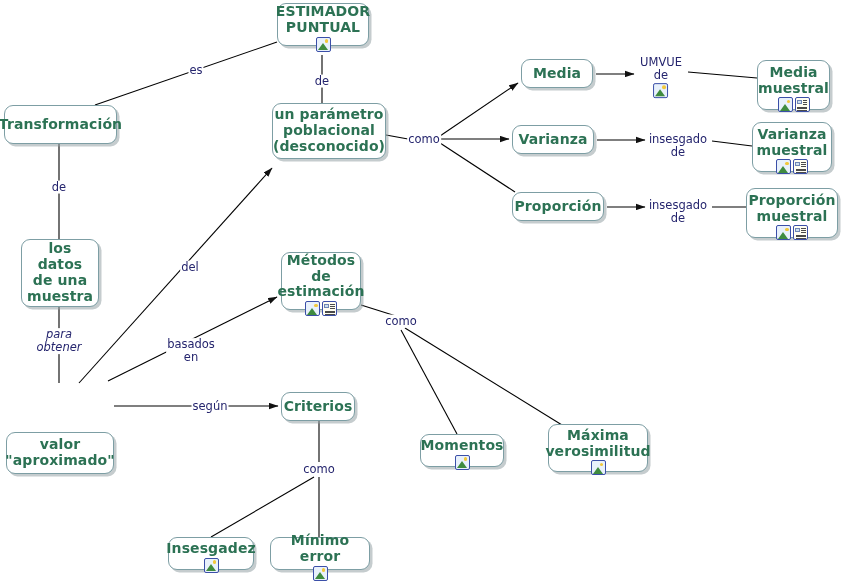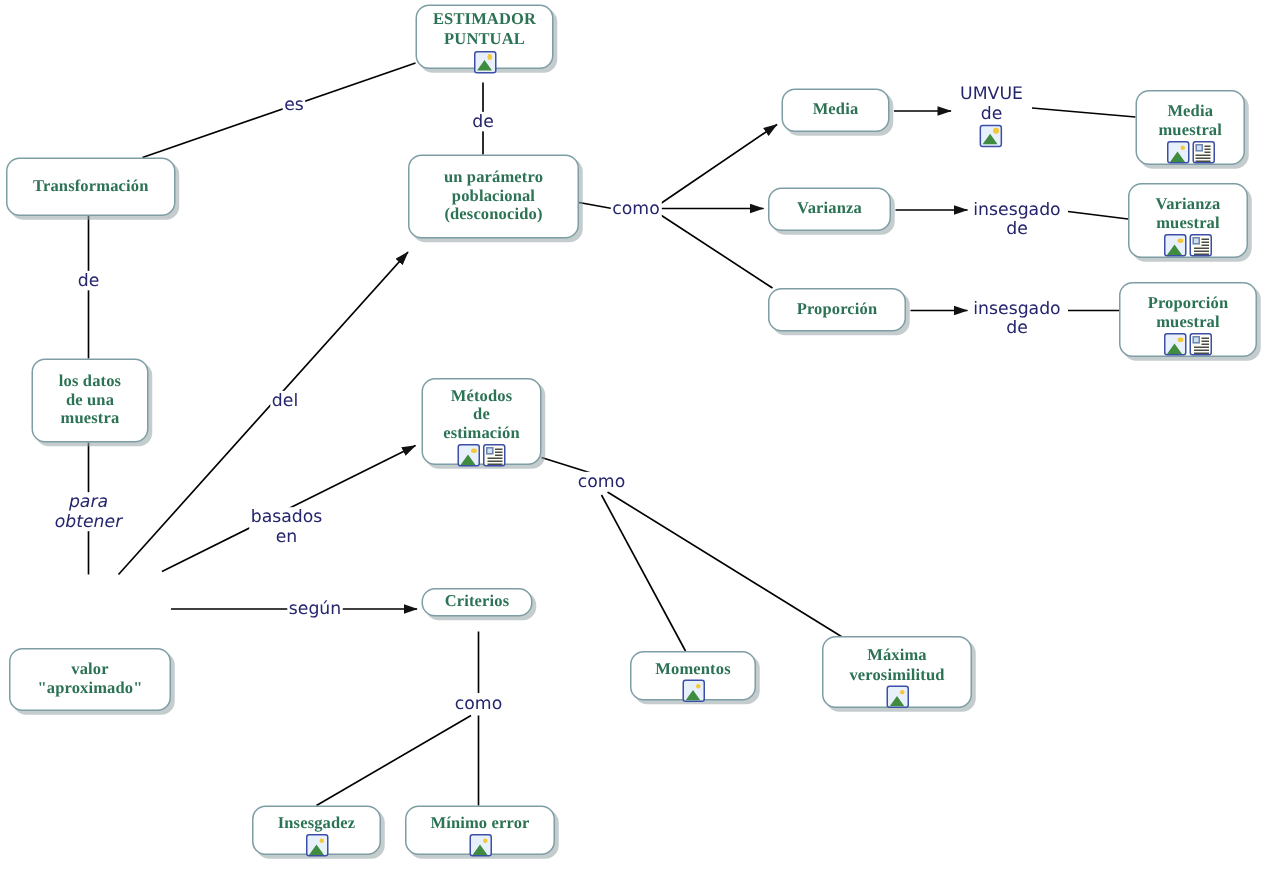--- a/index.html
+++ b/index.html
@@ -42,23 +42,22 @@
     font-weight: bold;
     line-height: 1.14;
     padding: 3px 7px 3px 7px;
   }
   .node .label {
     display: block;
     white-space: pre-line;
     color: #2c7254;
   }
   .node.big .label {
-    font-size: 11px;
+    font-size: 14px;
     letter-spacing: 0.1px;
-    font-family: Liberation Serif, serif;
   }
   .node .icons {
     display: flex;
     gap: 2px;
     justify-content: center;
     margin-top: 1px;
     margin-bottom: -7px;
     position: relative;
     z-index: 5;
   }
@@ -262,21 +261,21 @@
             <i class="thumb"></i>
             <i class="ln l1"></i>
             <i class="ln l2"></i>
             <i class="ln l3"></i>
             <i class="lnb b1"></i>
             <i class="lnb b2"></i>
             <i class="lnb b3"></i>
           </span>
         </span>
       </div>
-      <div class="node big" style="left: 21px; top: 239px; width: 78px; height: 56px;">
+      <div class="node big" style="left: 21px; top: 239px; width: 78px; height: 68px;">
         <span class="label">los datos
 de una
 muestra</span>
       </div>
       <div class="node big" style="left: 281px; top: 252px; width: 80px; height: 58px;">
         <span class="label">Métodos
 de
 estimación</span>
         <span class="icons">
           <span class="ic pic"></span>
@@ -288,21 +287,21 @@
             <i class="lnb b1"></i>
             <i class="lnb b2"></i>
             <i class="lnb b3"></i>
           </span>
         </span>
       </div>
       <div class="node big" style="left: 6px; top: 395px; width: 108px; height: 42px; margin-top: 37px;">
         <span class="label">valor
 "aproximado"</span>
       </div>
-      <div class="node big" style="left: 281px; top: 392px; width: 74px; height: 19px;">
+      <div class="node big" style="left: 281px; top: 392px; width: 74px; height: 29px;">
         <span class="label">Criterios</span>
       </div>
       <div class="node big" style="left: 420px; top: 434px; width: 84px; height: 33px; text-align: right;">
         <span class="label">Momentos</span>
         <span class="icons">
           <span class="ic pic"></span>
         </span>
       </div>
       <div class="node big" style="left: 548px; top: 424px; width: 100px; height: 48px;">
         <span class="label">Máxima

